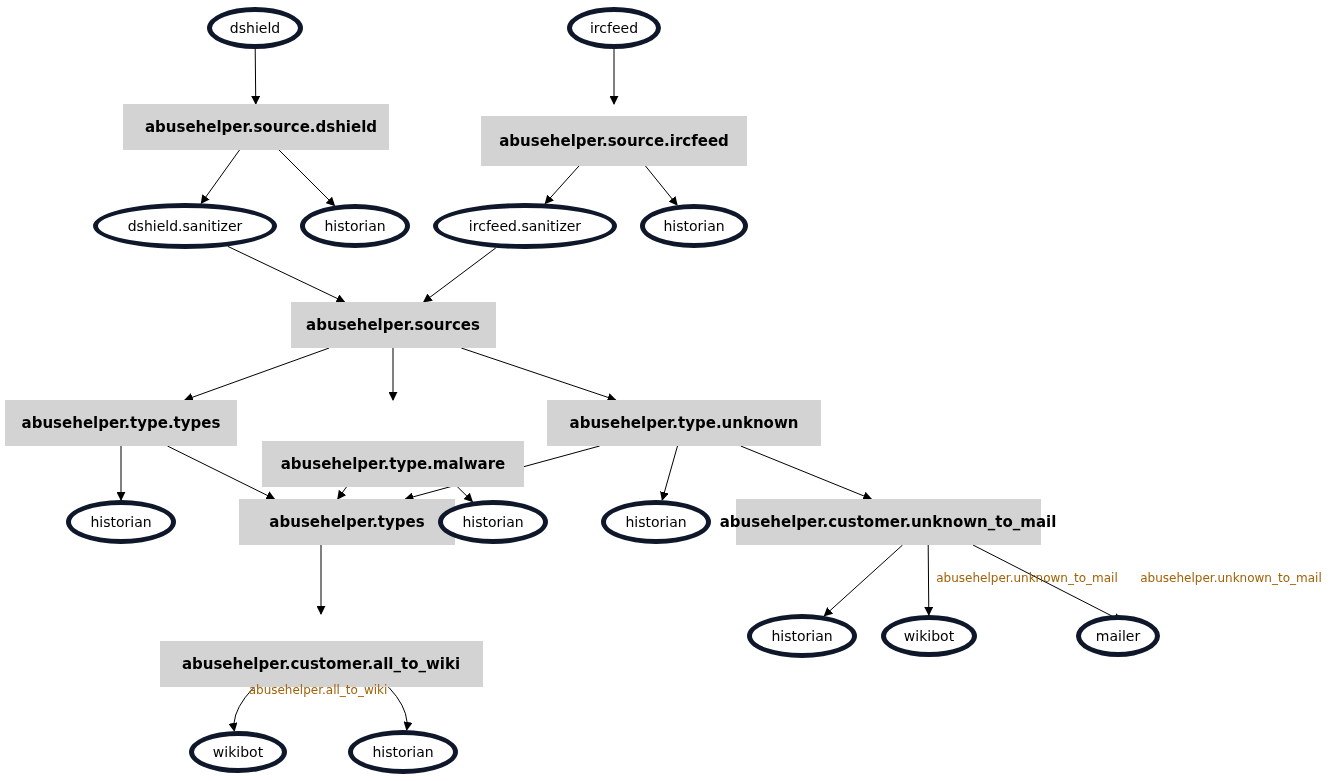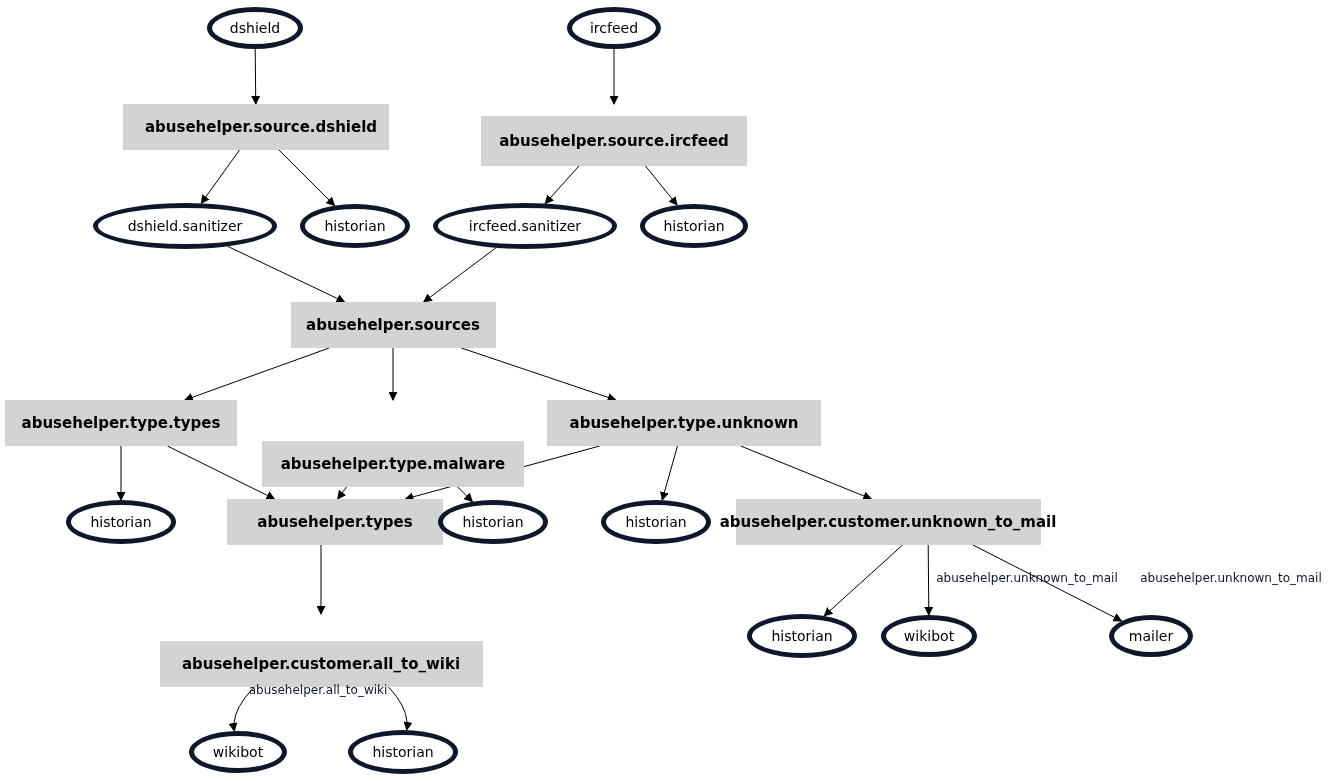--- a/index.html
+++ b/index.html
@@ -26,21 +26,21 @@
   .node.ellipse{
     background:#ffffff;
     border:5px solid #0f172a;
     border-radius:50%;
     font-size:14px;
   }
   .edge-label{
     position:absolute;
     transform:translate(-50%,-50%);
     font-size:12px;
-    color:#0f172a;
+    color:#a16207;
     white-space:nowrap;
     text-align:center;
   }
 </style>
 </head>
 <body>
 
 <div class="canvas">
   <svg class="edges-layer" id="edge-svg" width="1331" height="781" viewBox="0 0 1331 781" xmlns="http://www.w3.org/2000/svg">
     <defs>
@@ -82,28 +82,28 @@
       <div class="node box" style="left: 481px; top: 116px; width: 266px; height: 50px; text-align: center;">abusehelper.source.ircfeed</div>
       <div class="node ellipse" style="left: 93px; top: 203px; width: 184px; height: 46px;">dshield.sanitizer</div>
       <div class="node ellipse" style="left: 300px; top: 204px; width: 110px; height: 44px;">historian</div>
       <div class="node ellipse" style="left: 433px; top: 203px; width: 184px; height: 46px;">ircfeed.sanitizer</div>
       <div class="node ellipse" style="left: 640px; top: 204px; width: 108px; height: 44px;">historian</div>
       <div class="node box" style="left: 290.5px; top: 302px; width: 205px; height: 46px;">abusehelper.sources</div>
       <div class="node box" style="left: 5px; top: 400px; width: 232px; height: 46px;">abusehelper.type.types</div>
       <div class="node box" style="left: 262px; top: 400px; width: 262px; height: 46px; margin-top: 41px;">abusehelper.type.malware</div>
       <div class="node box" style="left: 547px; top: 400px; width: 274px; height: 46px;">abusehelper.type.unknown</div>
       <div class="node ellipse" style="left: 66px; top: 500px; width: 110px; height: 44px;">historian</div>
-      <div class="node box" style="left: 227px; top: 499px; width: 216px; height: 46px;">abusehelper.types</div>
+      <div class="node box" style="left: 239px; top: 499px; width: 216px; height: 46px;">abusehelper.types</div>
       <div class="node ellipse" style="left: 438px; top: 500px; width: 110px; height: 44px;">historian</div>
       <div class="node ellipse" style="left: 601px; top: 500px; width: 110px; height: 44px;">historian</div>
       <div class="node box" style="left: 735.5px; top: 499px; width: 305px; height: 46px;">abusehelper.customer.unknown_to_mail</div>
       <div class="node box" style="left: 159.5px; top: 614px; width: 323px; height: 46px; margin-top: 27px;">abusehelper.customer.all_to_wiki</div>
       <div class="node ellipse" style="left: 747px; top: 614px; width: 110px; height: 44px;">historian</div>
       <div class="node ellipse" style="left: 881px; top: 615px; width: 96px; height: 42px;">wikibot</div>
-      <div class="node ellipse" style="left: 1109px; top: 615px; width: 84px; height: 42px;">mailer</div>
+      <div class="node ellipse" style="left: 1076px; top: 615px; width: 84px; height: 42px;">mailer</div>
       <div class="node ellipse" style="left: 189px; top: 731px; width: 98px; height: 42px;">wikibot</div>
       <div class="node ellipse" style="left: 348px; top: 730px; width: 110px; height: 44px;">historian</div>
     </div>
   <div id="labels-layer">
       <div class="edge-label" style="left: 1027px; top: 578px;">abusehelper.unknown_to_mail</div>
       <div class="edge-label" style="left: 1231px; top: 578px;">abusehelper.unknown_to_mail</div>
       <div class="edge-label" style="left: 318px; top: 690px;">abusehelper.all_to_wiki</div>
     </div>
 </div>
 

